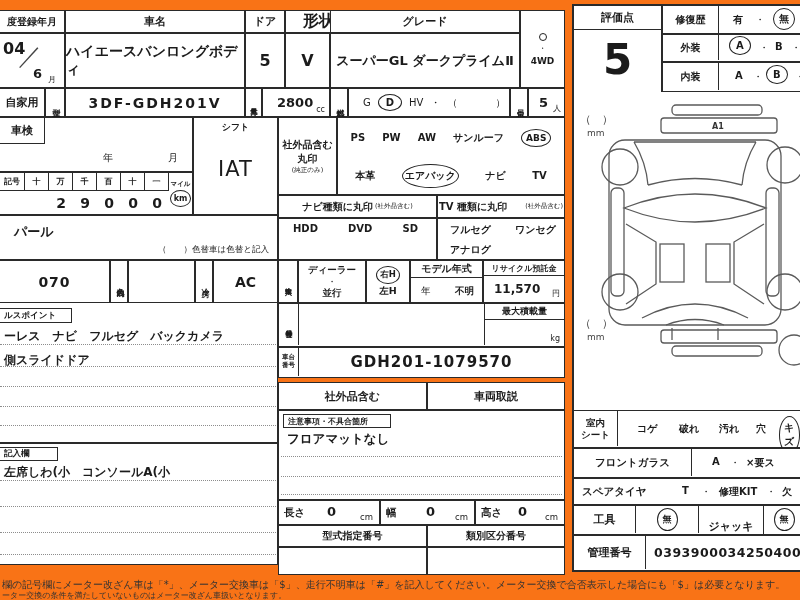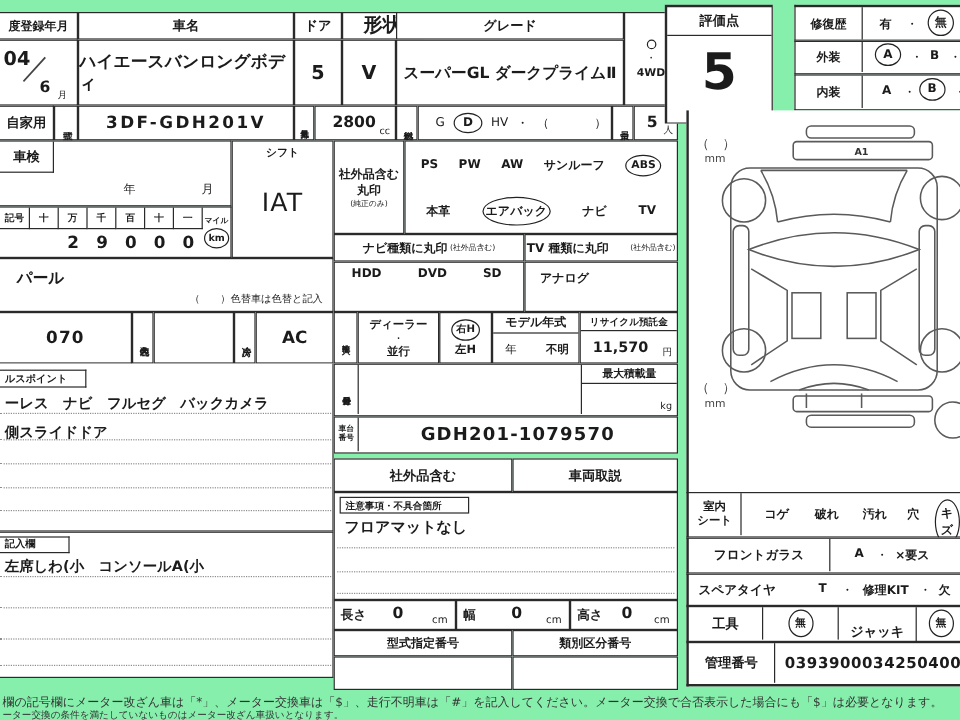--- a/index.html
+++ b/index.html
@@ -1,19 +1,19 @@
 <!DOCTYPE html>
 <html><head>
 <meta charset="utf-8">
 <style>
   * { box-sizing: border-box; margin: 0; padding: 0; }
   html,body { background:#fff; }
   #sheet {
     position: relative; width: 800px; height: 600px; overflow: hidden;
-    background: #86efac; color: #1b1b1b;
+    background: #f97316; color: #1b1b1b;
     font-family: "DejaVu Sans", "Liberation Sans", sans-serif;
   }
   .cell { position: absolute; border: 1.5px solid #2a2a2a; background: #fff; }
   .abs { position: absolute; }
   .fc { display: flex; align-items: center; justify-content: center; }
   .col { display: flex; flex-direction: column; align-items: center; justify-content: center; }
   .b { font-weight: bold; }
   .vtx { writing-mode: vertical-rl; text-orientation: upright; display:flex; align-items:center; justify-content:center; }
   .cir { display: inline-flex; align-items: center; justify-content: center;
          border: 1.7px solid #222; border-radius: 50%; padding: 1px 5px; }
@@ -195,20 +195,24 @@
     <span style="font-size:6.5px">(社外品含む)</span>
   </div>
   <div class="cell" style="left:278px;top:218px;width:159px;height:42px;font-size:10px;font-weight:bold">
     <div style="display:flex;justify-content:space-between;padding:4px 18px 0 14px">
       <span>HDD</span>
       <span>DVD</span>
       <span>SD</span>
     </div>
   </div>
   <div class="cell" style="left:437px;top:218px;width:128px;height:42px;font-size:10px;font-weight:bold">
+    <div style="display:flex;gap:24px;padding:4px 0 0 12px">
+      <span>フルセグ</span>
+      <span>ワンセグ</span>
+    </div>
     <div style="padding:6px 0 0 12px">
       <span>アナログ</span>
     </div>
   </div>
 
   <div class="cell fc b" style="left:0;top:260px;width:110px;height:43px;font-size:14px;letter-spacing:1px;border-left:none">
       <span>070</span>
     </div>
   <div class="cell vtx b" style="left:110px;top:260px;width:18px;height:43px;font-size:8px">
       <span>内装色</span>
@@ -333,21 +337,21 @@
 
   <div class="cell fc b" style="left:278px;top:525px;width:149px;height:22px;font-size:10px">
       <span>型式指定番号</span>
     </div>
   <div class="cell fc b" style="left:427px;top:525px;width:138px;height:22px;font-size:10px">
       <span>類別区分番号</span>
     </div>
   <div class="cell" style="left:278px;top:547px;width:149px;height:28px"></div>
   <div class="cell" style="left:427px;top:547px;width:138px;height:28px"></div>
 
-  <div class="cell" style="left:554px;top:4px;width:90px;height:99px;border-width:2px 1.5px 1.5px 2px">
+  <div class="cell" style="left:572px;top:4px;width:90px;height:99px;border-width:2px 1.5px 1.5px 2px">
     <div class="fc b" style="height:24px;border-bottom:1.4px solid #2a2a2a;font-size:11px">
         <span>評価点</span>
       </div>
     <div class="fc b" style="height:58px;font-size:42px">
         <span>5</span>
       </div>
   </div>
   <div class="cell" style="left:662px;top:4px;width:138px;height:30px;border-top-width:2px;border-right:none">
     <div class="abs fc b" style="left:0;top:0;width:56px;height:27px;border-right:1.4px solid #2a2a2a;font-size:10px">
         <span>修復歴</span>

